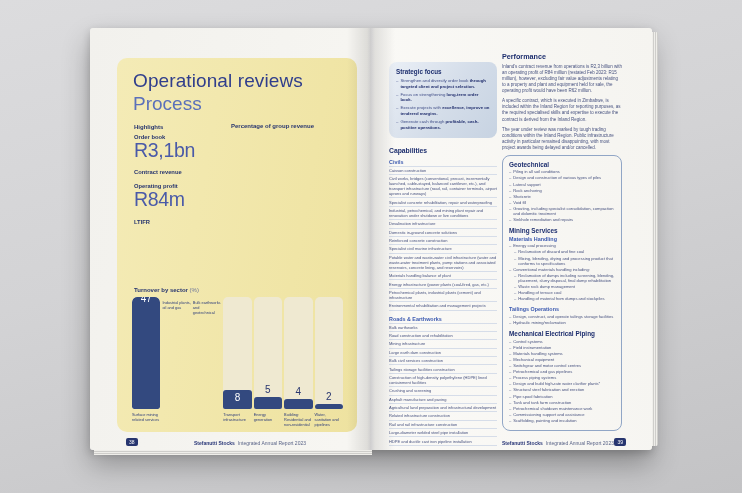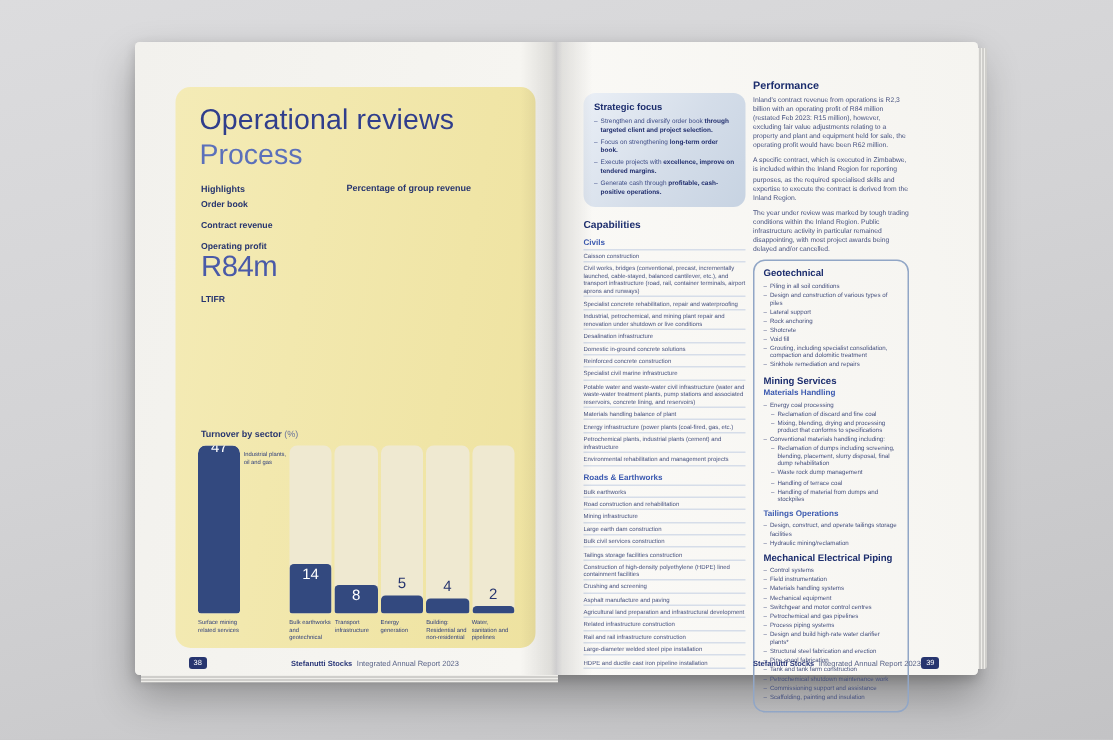--- a/index.html
+++ b/index.html
@@ -45,21 +45,21 @@
 
   .footer{position:absolute;top:410px;left:0;right:0;height:12px;font-size:5px;color:#5a6488;}
   .pagenum{position:absolute;top:0;background:#27356f;color:#fff;font-size:5px;padding:1px 3px;border-radius:2px;}
   .brand{position:absolute;top:2px;white-space:nowrap;}
   .brand b{color:#2a3778;margin-right:3px;}
   .fl .pagenum{left:36px;} .fl .brand{left:50%;transform:translateX(-50%);}
   .fr .pagenum{right:26px;} .fr .brand{left:131px;}
 
   
   .col-a{position:absolute;left:18px;top:34px;width:108px;}
-  .col-b{position:absolute;left:131px;top:24px;width:104px;}
+  .col-b{position:absolute;left:131px;top:24px;width:120px;}
   .sf-box{background:linear-gradient(125deg,#eaeff6 0%,#d4dde9 55%,#c7d3e2 100%);border-radius:8px;padding:6px 7px 5px;}
   .sf-h{font-size:6.3px;font-weight:bold;color:#1d2e6e;margin-bottom:3px;}
   .bullet{display:flex;font-size:4.3px;line-height:1.3;color:#3e4c86;margin-bottom:2.5px;}
   .dash{margin-right:2px;flex:none;}
   .bullet b{color:#222f6e;}
   .cap-h{font-size:6.8px;font-weight:bold;color:#1d2e6e;margin:9px 0 1px;}
   .grp-h{font-size:5.4px;font-weight:bold;color:#3c5ab0;margin:5px 0 1px;}
   .cap-list{border-bottom:1px solid #d6dde9;}
   .cap-item{font-size:4px;line-height:1.25;color:#46517f;padding:1.2px 0;border-top:1px solid #d6dde9;}
   .perf-h{font-size:7.2px;font-weight:bold;color:#1d2e6e;margin-bottom:3px;}
@@ -79,20 +79,21 @@
     <div class="edge-right"></div>
     <div class="edge-bottom"></div>
 
     <div class="page page-left">
       <div class="yellow-card">
         <div class="op-title">Operational reviews</div>
         <div class="op-subtitle">Process</div>
         <div class="hl-label">Highlights</div>
         <div class="stats">
             <div class="s-label">Order book</div>
+            <div class="s-value">R3,1bn</div>
             <div class="s-label mt">Contract revenue</div>
             <div class="s-label mt">Operating profit</div>
             <div class="s-value">R84m</div>
             <div class="s-label mt">LTIFR</div>
           </div>
 
         <div class="donut-label">Percentage of group revenue</div>
 
         <div class="turnover-label">
           <span>Turnover by sector</span>
@@ -103,24 +104,20 @@
               <div class="track">
                 <div class="bar full" style="height: 112px;"></div>
                 <div class="bnum inside" style="bottom: 105px;">47</div>
               </div>
               <div class="blabel">Surface mining related services</div>
             </div>
             <div class="bcol">
               <div class="blabel">Industrial plants, oil and gas</div>
             </div>
             <div class="bcol">
-              <div class="track">
-                <div class="bar" style="height: 33px;"></div>
-                <div class="bnum inside" style="bottom: 20px;">14</div>
-              </div>
               <div class="blabel">Bulk earthworks and geotechnical</div>
             </div>
             <div class="bcol">
               <div class="track">
                 <div class="bar" style="height: 19px;"></div>
                 <div class="bnum inside" style="bottom: 6px;">8</div>
               </div>
               <div class="blabel">Transport infrastructure</div>
             </div>
             <div class="bcol">

